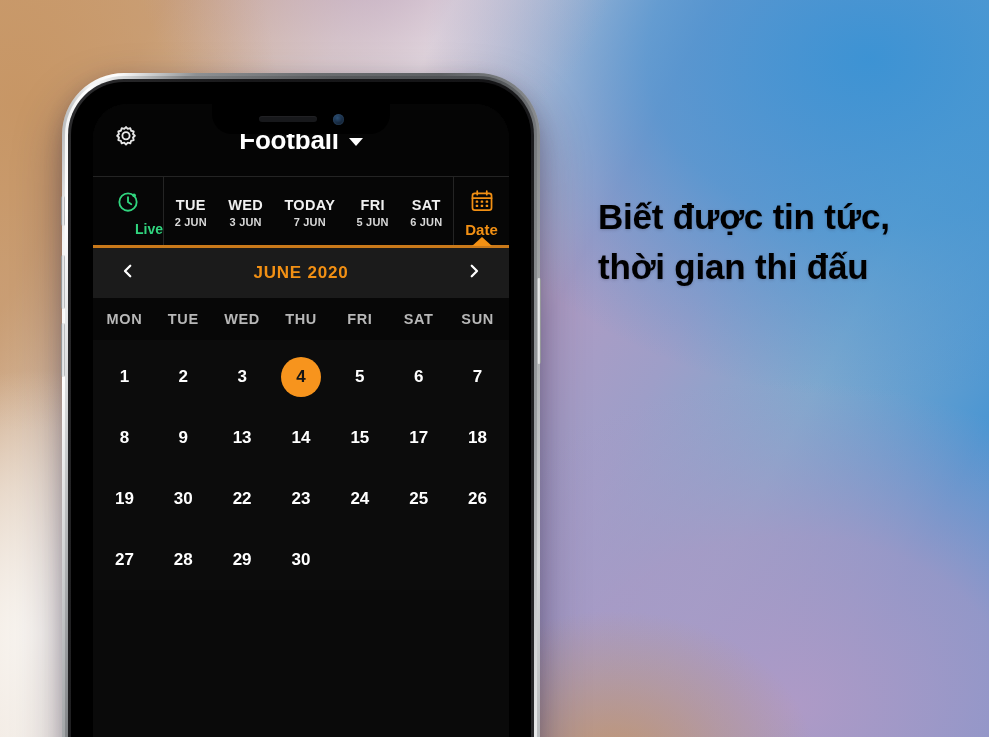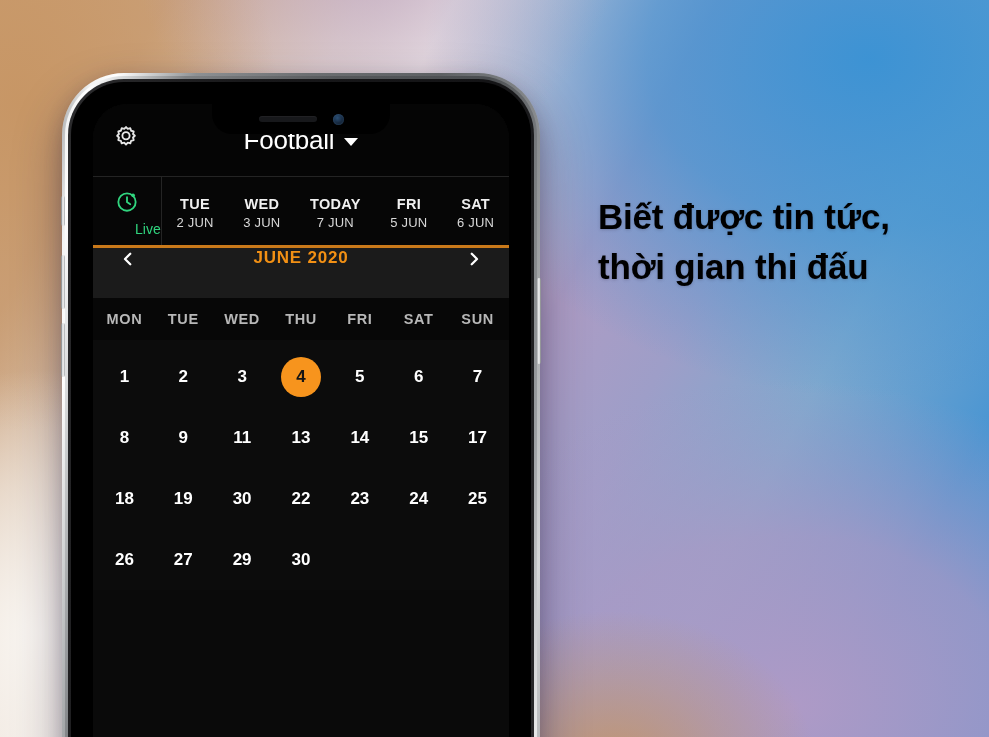--- a/index.html
+++ b/index.html
@@ -158,21 +158,21 @@
   .gear-btn {
     width:34px; height:34px;
     display:flex; align-items:center; justify-content:center;
     flex:0 0 auto;
   }
   .app-title {
     position:absolute; left:0; right:0;
     text-align:center;
     color:#ffffff;
     font-size:26px;
-    font-weight:400;
+    font-weight:700;
     letter-spacing:-0.2px;
     pointer-events:none;
   }
   .app-title .chev {
     display:inline-block;
     margin-left:10px;
     vertical-align:3px;
     width:0;height:0;
     border-left:7px solid transparent;
     border-right:7px solid transparent;
@@ -192,43 +192,43 @@
     align-items:center; justify-content:center;
     flex:1 1 auto;
     position:relative;
   }
   .ds-live, .ds-date {
     flex:0 0 56px;
     gap:3px;
   }
   .ds-live { border-right:1px solid #242424; }
   .ds-date { border-left:1px solid #242424; }
-  .ds-live-label { color:#30d47e; font-size:14px; font-weight:400;margin-left:42px; }
+  .ds-live-label { color:#30d47e; font-size:14px; font-weight:700;margin-left:42px; }
   .ds-date-label { color:#f29014; font-size:15px; font-weight:700; }
   .ds-day  { color:#f0f0f0; font-size:14.5px; font-weight:700; letter-spacing:0.3px; }
-  .ds-date-sub { color:#d8d8d8; font-size:13px; font-weight:400; margin-top:3px; letter-spacing:0.2px; }
+  .ds-date-sub { color:#d8d8d8; font-size:11px; font-weight:700; margin-top:3px; letter-spacing:0.2px; }
 
   .ds-underline {
     position:absolute; left:0; right:0; bottom:0;
     height:3px; background:#c9791a;
   }
   .ds-caret {
     position:absolute;
     bottom:2px;
     left:50%; transform:translateX(-50%);
     width:0;height:0;
     border-left:10px solid transparent;
     border-right:10px solid transparent;
     border-bottom:9px solid #f29014;
     z-index:3;
   }
 
   
   .month-nav {
-    display:flex; align-items:flex-start; justify-content:space-between;
+    display:flex; align-items:center; justify-content:space-between;
     height:50px;
     padding:0 22px;
     background:#1b1b1b;
   }
   .month-label {
     color:#f29014;
     font-size:17px;
     font-weight:700;
     letter-spacing:0.8px;
   }
@@ -357,20 +357,38 @@
           </div>
           <div class="ds-cell">
             <span class="ds-day">FRI</span>
             <span class="ds-date-sub">5 JUN</span>
           </div>
           <div class="ds-cell">
             <span class="ds-day">SAT</span>
             <span class="ds-date-sub">6 JUN</span>
           </div>
 
+          <div class="ds-cell ds-date">
+            <span>
+              <svg width="26" height="26" viewBox="0 0 24 24" fill="none" stroke="#f29014" stroke-width="1.6" stroke-linecap="round">
+                <rect x="3.2" y="5" width="17.6" height="15.4" rx="2.2"></rect>
+                <path d="M3.2 9.4h17.6M7.6 2.8v3.4M16.4 2.8v3.4"></path>
+                <g fill="#f29014" stroke="none">
+                  <rect x="6.2" y="11.6" width="2.3" height="2.1" rx="0.4"></rect>
+                  <rect x="10.8" y="11.6" width="2.3" height="2.1" rx="0.4"></rect>
+                  <rect x="15.4" y="11.6" width="2.3" height="2.1" rx="0.4"></rect>
+                  <rect x="6.2" y="15.4" width="2.3" height="2.1" rx="0.4"></rect>
+                  <rect x="10.8" y="15.4" width="2.3" height="2.1" rx="0.4"></rect>
+                  <rect x="15.4" y="15.4" width="2.3" height="2.1" rx="0.4"></rect>
+                </g>
+              </svg>
+            </span>
+            <span class="ds-date-label">Date</span>
+            <div class="ds-caret"></div>
+          </div>
 
           <div class="ds-underline"></div>
         </div>
 
         <div class="month-nav">
           <div class="nav-arrow">
             <span>
               <svg width="18" height="18" viewBox="0 0 24 24" fill="none" stroke="#ffffff" stroke-width="3" stroke-linecap="round" stroke-linejoin="round">
                 <path d="M15 5 8 12l7 7"></path>
               </svg>
@@ -418,23 +436,20 @@
             <div class="cal-cell">
               <div class="cal-num">7</div>
             </div>
             <div class="cal-cell">
               <div class="cal-num">8</div>
             </div>
             <div class="cal-cell">
               <div class="cal-num">9</div>
             </div>
             <div class="cal-cell">
-              <div class="cal-num">11</div>
-            </div>
-            <div class="cal-cell">
               <div class="cal-num">13</div>
             </div>
             <div class="cal-cell">
               <div class="cal-num">14</div>
             </div>
             <div class="cal-cell">
               <div class="cal-num">15</div>
             </div>
             <div class="cal-cell">
               <div class="cal-num">17</div>
@@ -458,20 +473,23 @@
               <div class="cal-num">24</div>
             </div>
             <div class="cal-cell">
               <div class="cal-num">25</div>
             </div>
             <div class="cal-cell">
               <div class="cal-num">26</div>
             </div>
             <div class="cal-cell">
               <div class="cal-num">27</div>
+            </div>
+            <div class="cal-cell">
+              <div class="cal-num">28</div>
             </div>
             <div class="cal-cell">
               <div class="cal-num">29</div>
             </div>
             <div class="cal-cell">
               <div class="cal-num">30</div>
             </div>
           </div>
 
       </div>

